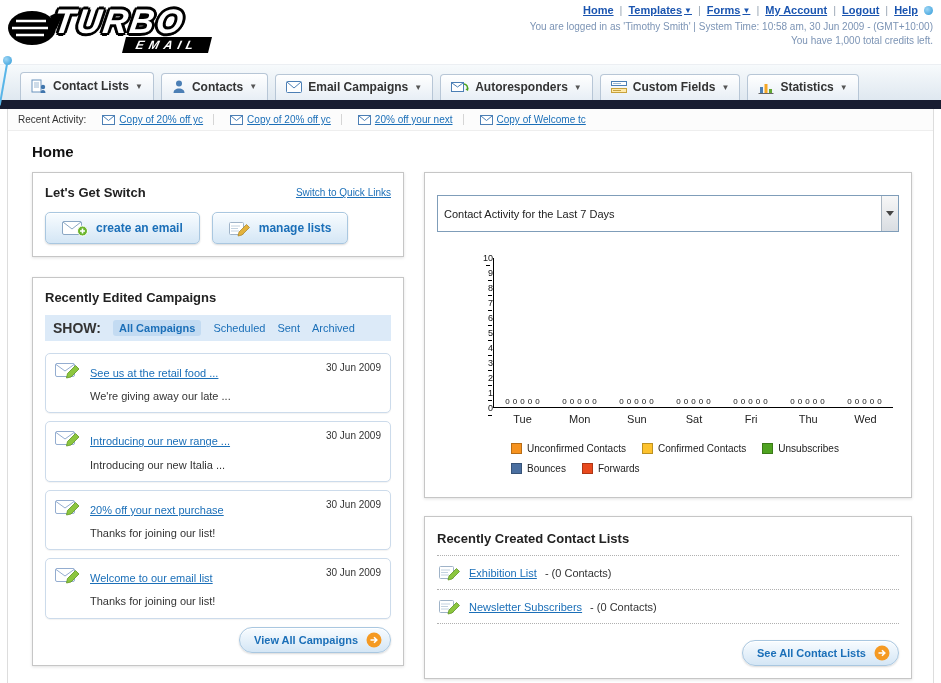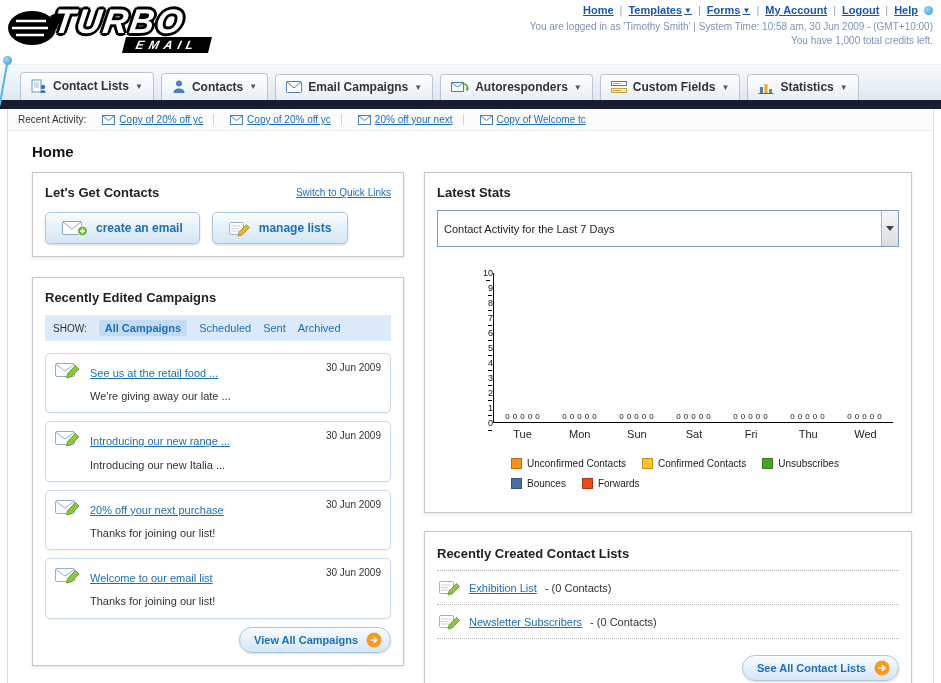--- a/index.html
+++ b/index.html
@@ -53,21 +53,21 @@
   
   .gs-head { display:flex; justify-content:space-between; align-items:center; }
   .gs-link { font-size:10px; color:#1b6fb8; text-decoration:underline; cursor:pointer; font-weight:normal; }
   .gs-buttons { display:flex; gap:12px; margin-top:12px; }
   .big-btn { display:inline-flex; align-items:center; gap:8px; border:1px solid #a9c7e0; border-radius:5px; background:linear-gradient(#f8fcff,#d4e6f5);
     padding:6px 16px; color:#1b6fb8; font-weight:bold; font-size:12px; cursor:pointer; box-shadow:inset 0 1px 0 #fff, 0 1px 2px rgba(0,0,0,0.15); }
 
   
   .campaigns { margin-top:20px; }
   .filterbar { background:#dceaf8; margin-top:10px; padding:5px 8px; display:flex; align-items:center; gap:12px; font-size:11px; }
-  .show-label { font-size:10px; font-weight:normal; color:#333; }
+  .show-label { font-size:14px; font-weight:bold; color:#333; }
   .filter { color:#1b6fb8; cursor:pointer; text-decoration:none; }
   .filter.selected { font-weight:bold; background:#c3dbf2; padding:2px 6px; border-radius:3px; }
   .camp-list { margin-top:12px; }
   .camp-row { border:1px solid #ccdbeb; border-radius:5px; padding:6px 9px; display:flex; align-items:flex-start; gap:9px; margin-bottom:8px;
     box-shadow:0 1px 1px rgba(0,0,0,0.05); cursor:pointer; background:#fff; }
   .camp-text { flex:1; line-height:1.45; }
   .camp-title { color:#1b6fb8; text-decoration:underline; font-size:11px; cursor:pointer; }
   .camp-sub { color:#333; font-size:11px; }
   .camp-date { font-size:10px; color:#333; white-space:nowrap; margin-top:2px; }
   .view-all-row { text-align:right; margin-top:6px; }
@@ -244,21 +244,21 @@
 
     <div class="main">
       <div class="page-title">Home</div>
 
       <div class="columns">
 
         <div class="col-left">
 
           <div class="panel">
             <div class="gs-head">
-              <span class="panel-title">Let's Get Contacts</span>
+              <span class="panel-title">Let's Get Switch</span>
               <a class="gs-link">Switch to Quick Links</a>
             </div>
             <div class="gs-buttons">
               <button class="big-btn">
                 <svg width="26" height="18" viewBox="0 0 26 18">
                     <rect x="0.5" y="2.5" width="19" height="13" rx="1.5" fill="#fff" stroke="#8aa7c4"></rect>
                     <path d="M1 3l9 7 9-7" fill="none" stroke="#8aa7c4"></path>
                     <circle cx="20.5" cy="12" r="5" fill="#6cb52d" stroke="#fff"></circle>
                     <path d="M20.5 9.5v5M18 12h5" stroke="#fff" stroke-width="1.6"></path>
                   </svg>
@@ -347,21 +347,20 @@
                     <path d="M4.5 8h6M8 5.2L10.8 8 8 10.8" stroke="#fff" stroke-width="1.6" fill="none"></path>
                   </svg>
               </button>
             </div>
           </div>
         </div>
 
         <div class="col-right">
 
           <div class="panel">
-            <div class="panel-title">Latest Stats</div>
             <div class="dropdown">
               <span class="dropdown-value">Contact Activity for the Last 7 Days</span>
               <span class="dropdown-btn">
                   <span class="tri"></span>
                 </span>
             </div>
 
             <div class="chart-wrap">
               <div class="chart-grid">
                 <div class="yaxis">

